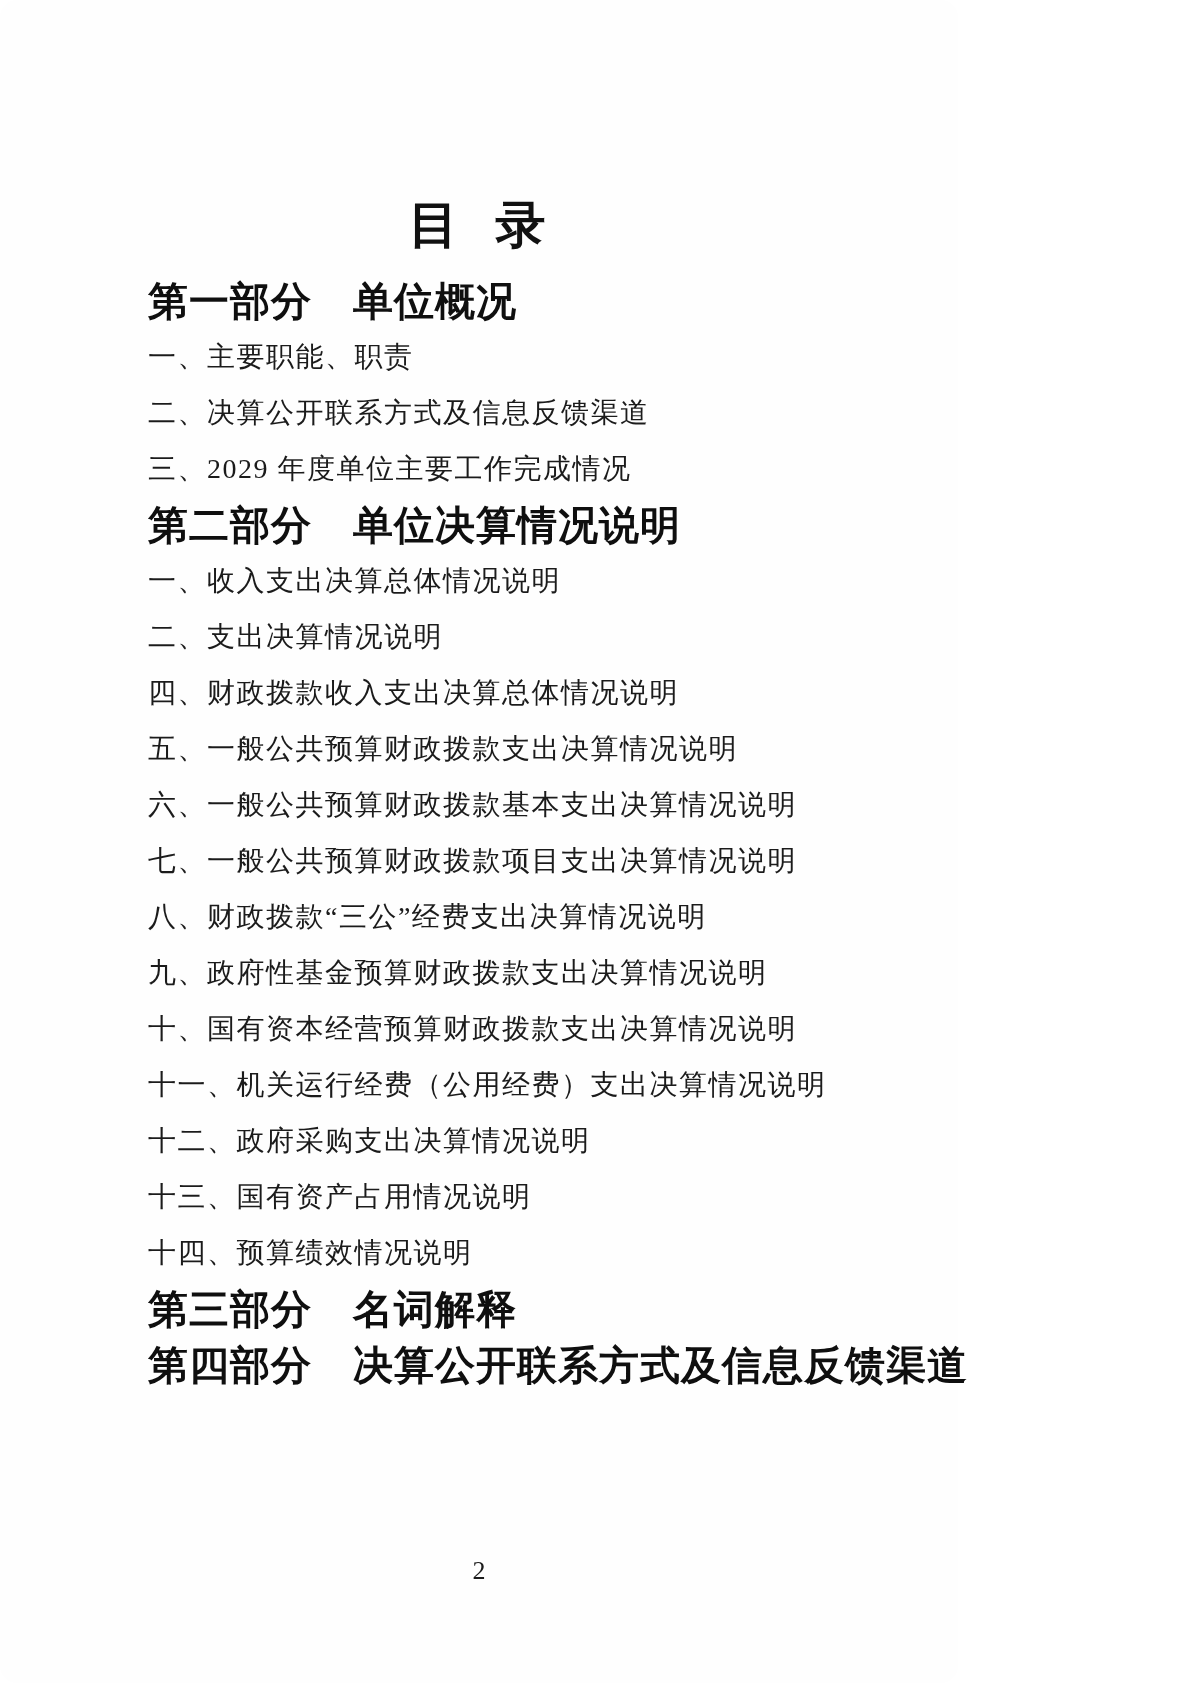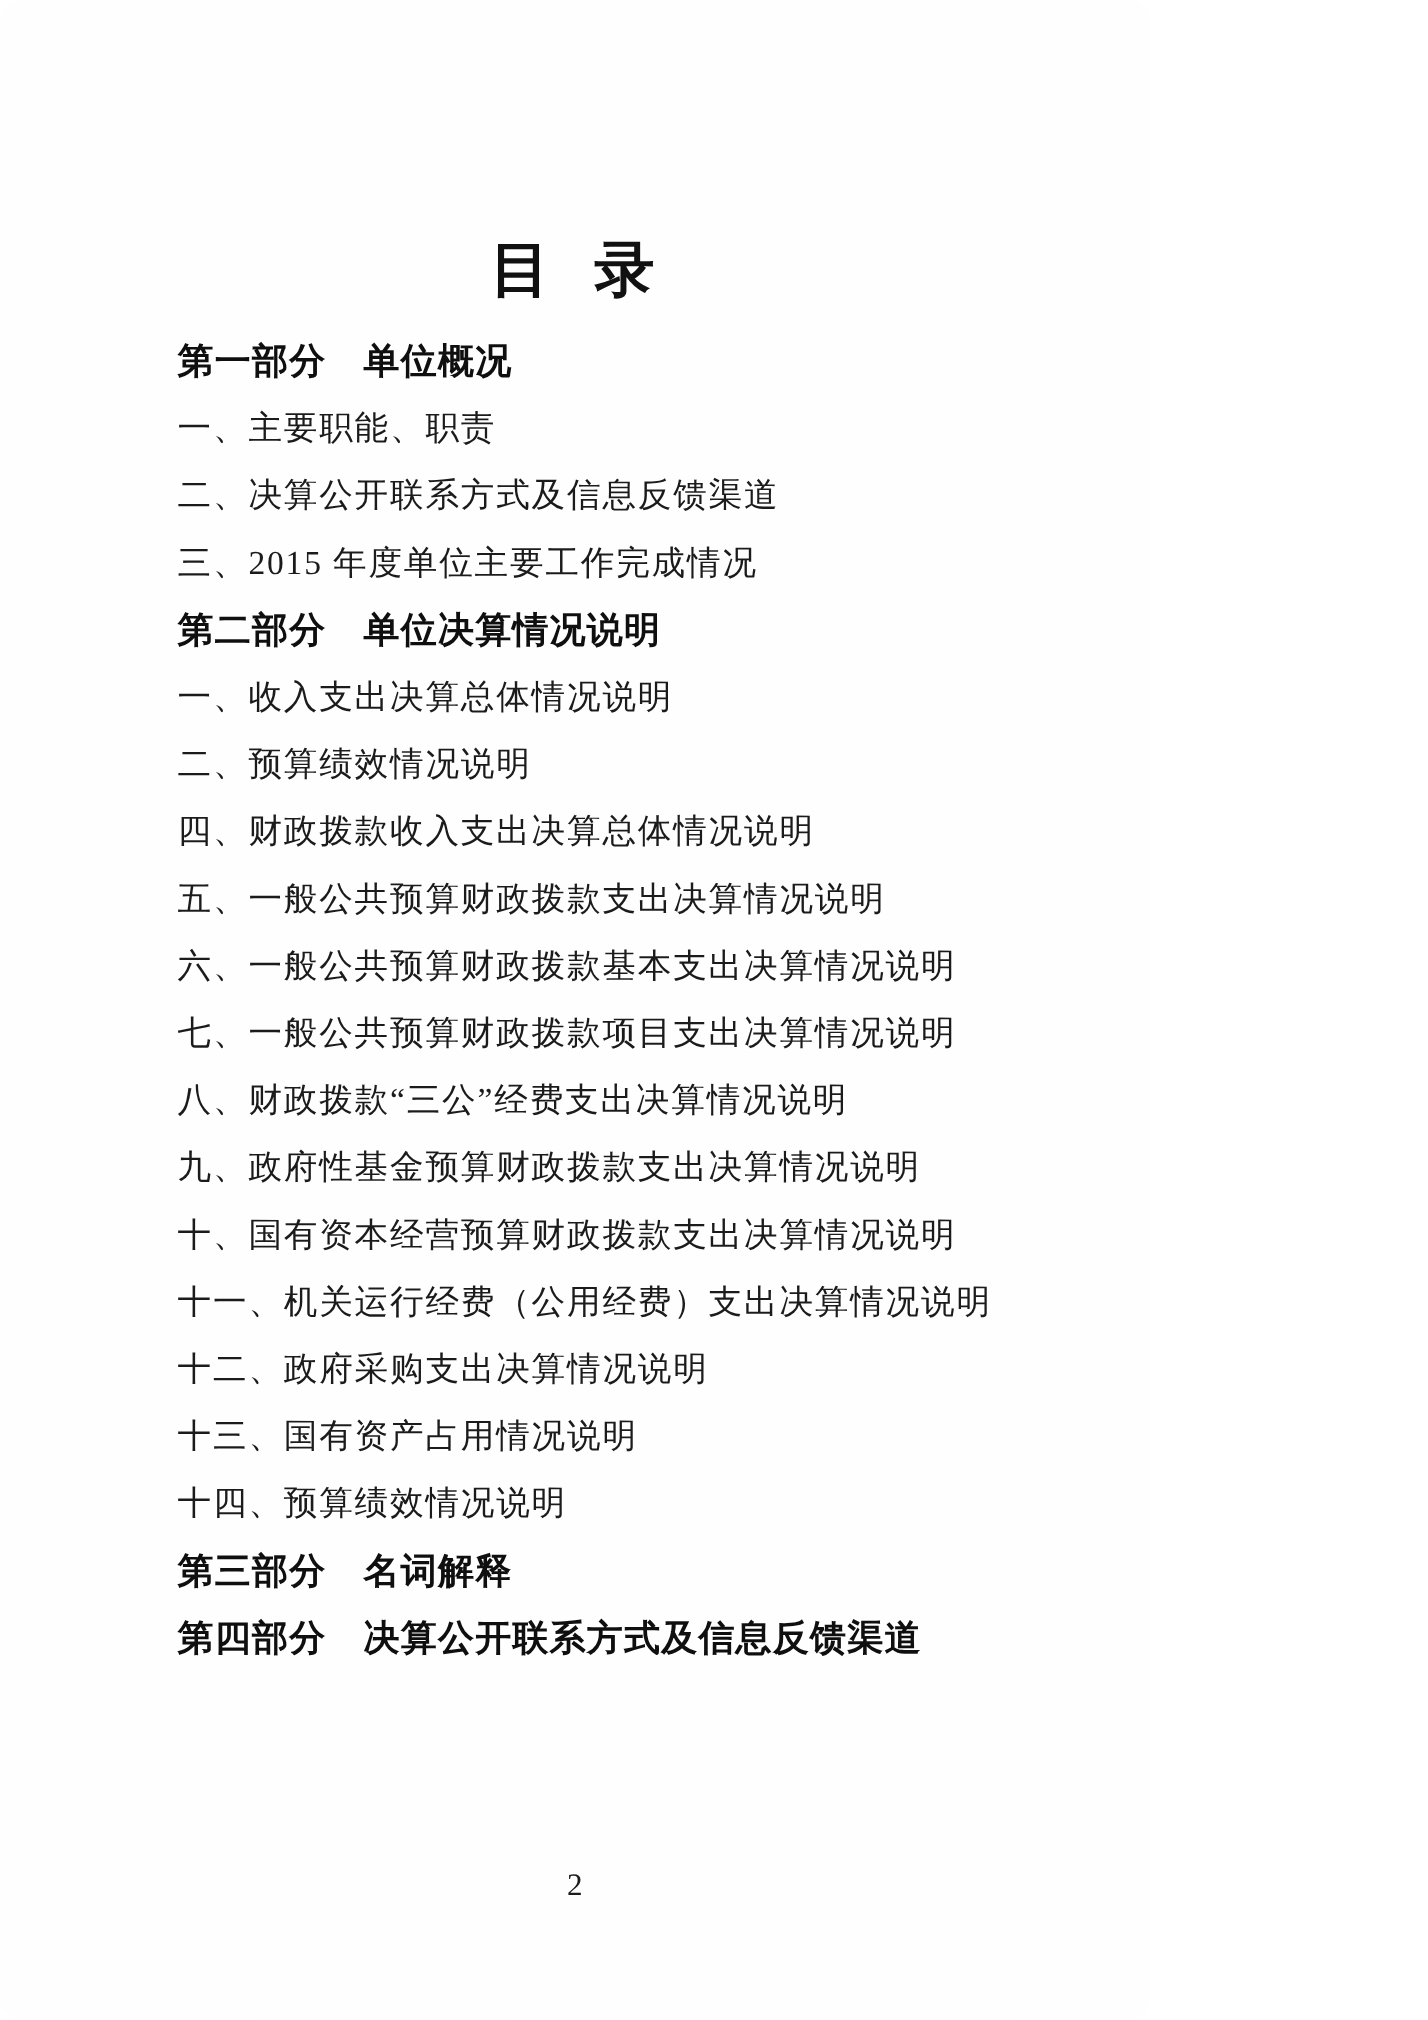--- a/index.html
+++ b/index.html
@@ -52,21 +52,21 @@
   .toc-line.item {
     font-family: "Liberation Serif", "DejaVu Serif", serif;
     font-size: 28px;
     font-weight: normal;
     letter-spacing: 1.5px;
     color: #1b1b1b;
   }
 
   .toc-line.section {
     font-family: "Liberation Sans", "DejaVu Sans", sans-serif;
-    font-size: 30px;
+    font-size: 40px;
     font-weight: bold;
     letter-spacing: 1px;
     color: #0f0f0f;
   }
 
   .page-number {
     position: absolute;
     top: 1556px;
     left: 0;
     width: 100%;
@@ -80,24 +80,24 @@
 <body>
 
 <div class="doc-page">
 
   <div class="doc-title">目  录</div>
 
   <div class="toc-list">
     <div class="toc-line section">第一部分　单位概况</div>
     <div class="toc-line item">一、主要职能、职责</div>
     <div class="toc-line item">二、决算公开联系方式及信息反馈渠道</div>
-    <div class="toc-line item">三、2015 年度单位主要工作完成情况</div>
+    <div class="toc-line item">三、2029 年度单位主要工作完成情况</div>
     <div class="toc-line section">第二部分　单位决算情况说明</div>
     <div class="toc-line item">一、收入支出决算总体情况说明</div>
-    <div class="toc-line item">二、预算绩效情况说明</div>
+    <div class="toc-line item">二、支出决算情况说明</div>
     <div class="toc-line item">四、财政拨款收入支出决算总体情况说明</div>
     <div class="toc-line item">五、一般公共预算财政拨款支出决算情况说明</div>
     <div class="toc-line item">六、一般公共预算财政拨款基本支出决算情况说明</div>
     <div class="toc-line item">七、一般公共预算财政拨款项目支出决算情况说明</div>
     <div class="toc-line item">八、财政拨款“三公”经费支出决算情况说明</div>
     <div class="toc-line item">九、政府性基金预算财政拨款支出决算情况说明</div>
     <div class="toc-line item">十、国有资本经营预算财政拨款支出决算情况说明</div>
     <div class="toc-line item">十一、机关运行经费（公用经费）支出决算情况说明</div>
     <div class="toc-line item">十二、政府采购支出决算情况说明</div>
     <div class="toc-line item">十三、国有资产占用情况说明</div>

